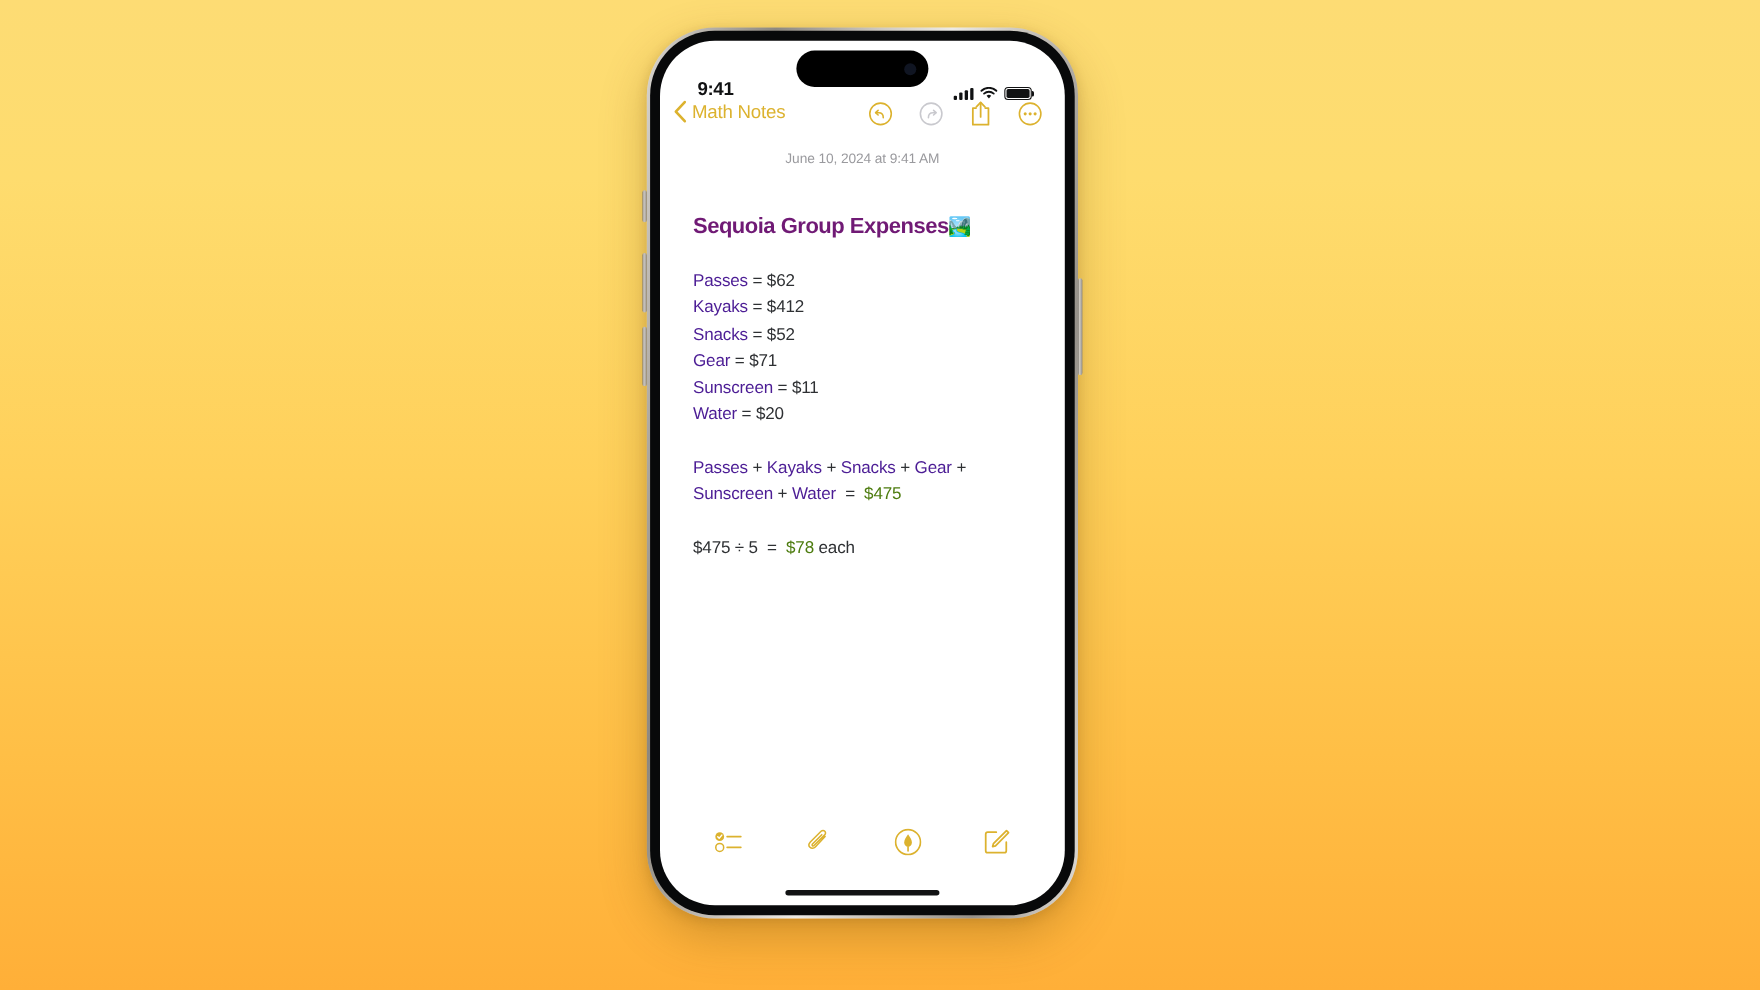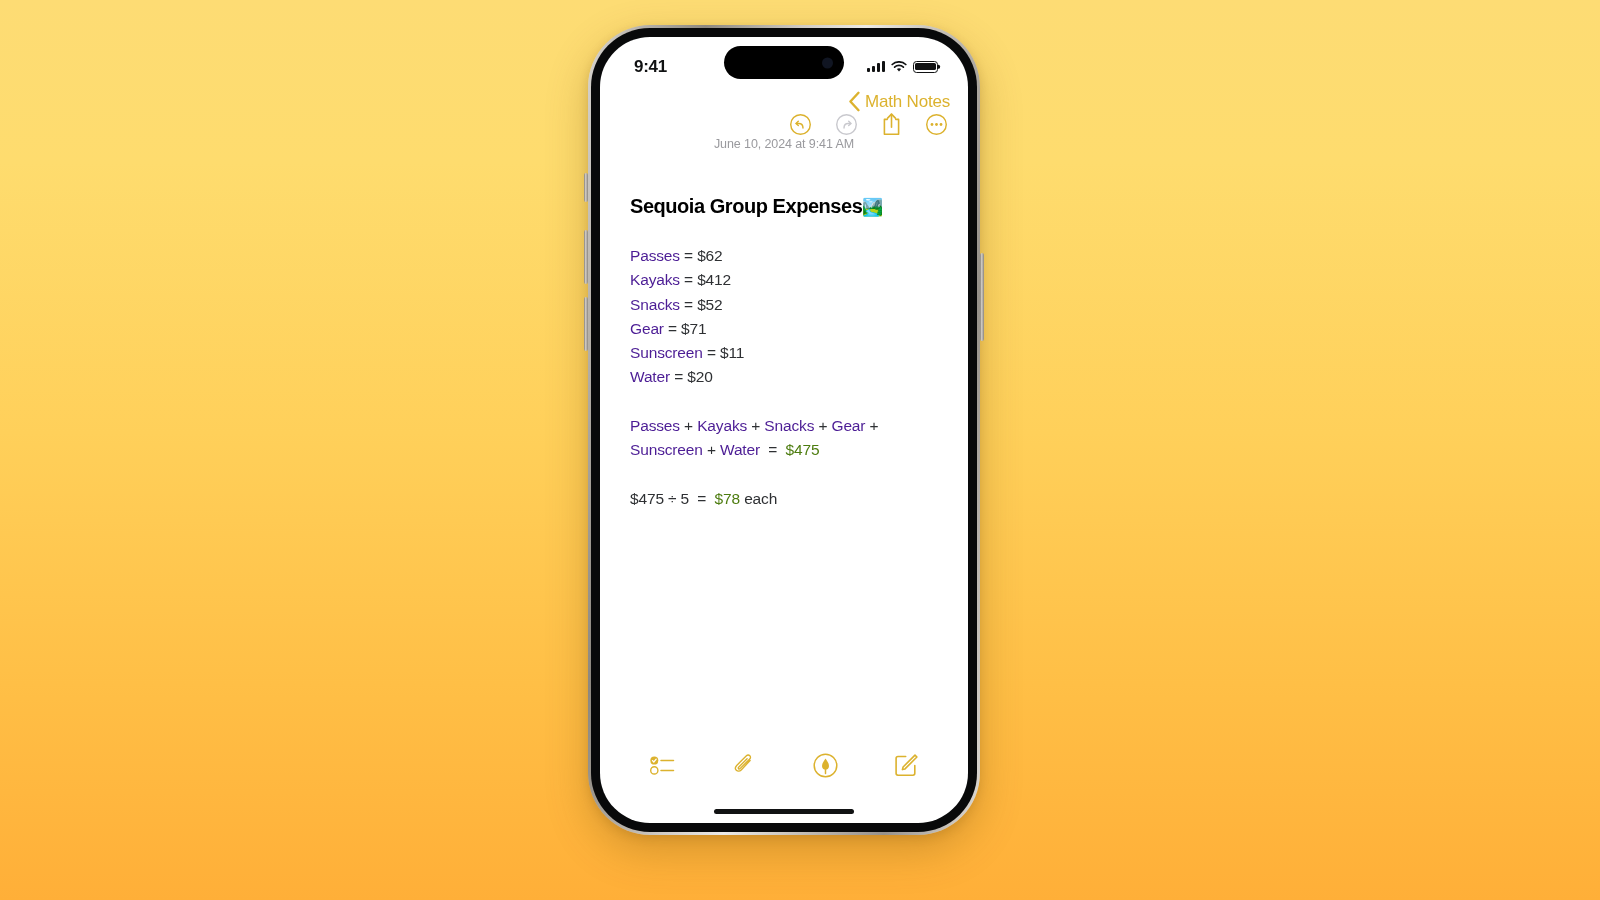--- a/index.html
+++ b/index.html
@@ -55,21 +55,21 @@
   #action-button  { left: -4px; top: 148px; width: 4px; height: 29px; }
   #volume-up      { left: -4px; top: 205px; width: 4px; height: 54px; }
   #volume-down    { left: -4px; top: 272px; width: 4px; height: 54px; }
   #power-button   { right: -4px; top: 228px; width: 4px; height: 88px; }
 
   
   #status-bar {
     position: relative;
     height: 54px;
     display: flex;
-    align-items: center;
+    align-items: flex-end;
     padding: 0 30px 0 34px;
   }
   #status-time {
     font-size: 17px;
     font-weight: bold;
     color: #111213;
     letter-spacing: -0.3px;
     margin-top: 5px;
   }
   #dynamic-island {
@@ -121,23 +121,22 @@
     width: 2px; height: 4.5px;
     background: #111213;
     border-radius: 0 1.5px 1.5px 0;
   }
   #battery-fill { height: 100%; background: #111213; border-radius: 1.6px; }
 
   
   #nav-bar {
     height: 44px;
     display: flex;
-    align-items: flex-end;
+    align-items: flex-start;
     padding: 0 18px 0 12px;
-    flex-direction: column;
   }
   #back-button {
     display: flex;
     align-items: center;
     gap: 4px;
     color: #DCB22E;
     cursor: pointer;
   }
   #back-label {
     font-size: 17px;
@@ -160,21 +159,21 @@
     text-align: center;
     font-size: 12.5px;
     color: #9a9a9e;
     letter-spacing: -0.1px;
     margin-top: 2px;
     margin-bottom: 25px;
   }
   #note-title {
     font-size: 20px;
     font-weight: bold;
-    color: #000000;
+    color: #701a75;
     letter-spacing: -0.45px;
     margin-bottom: 26px;
     white-space: nowrap;
     margin-top: 44px;
   }
   #note-title .emoji { font-size: 17px; }
 
   .note-line {
     font-size: 15.5px;
     color: #2e3033;

